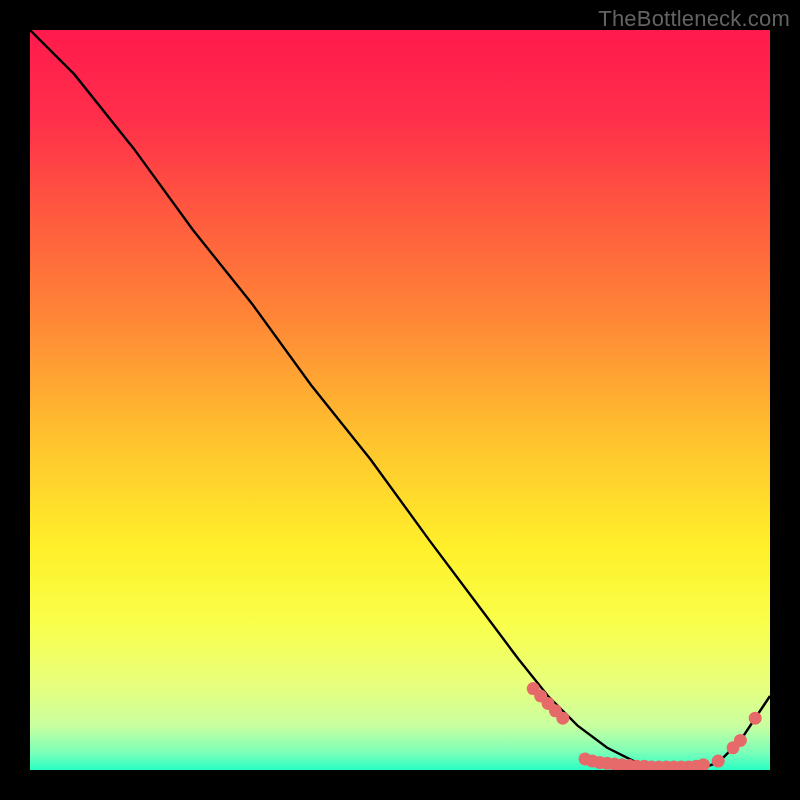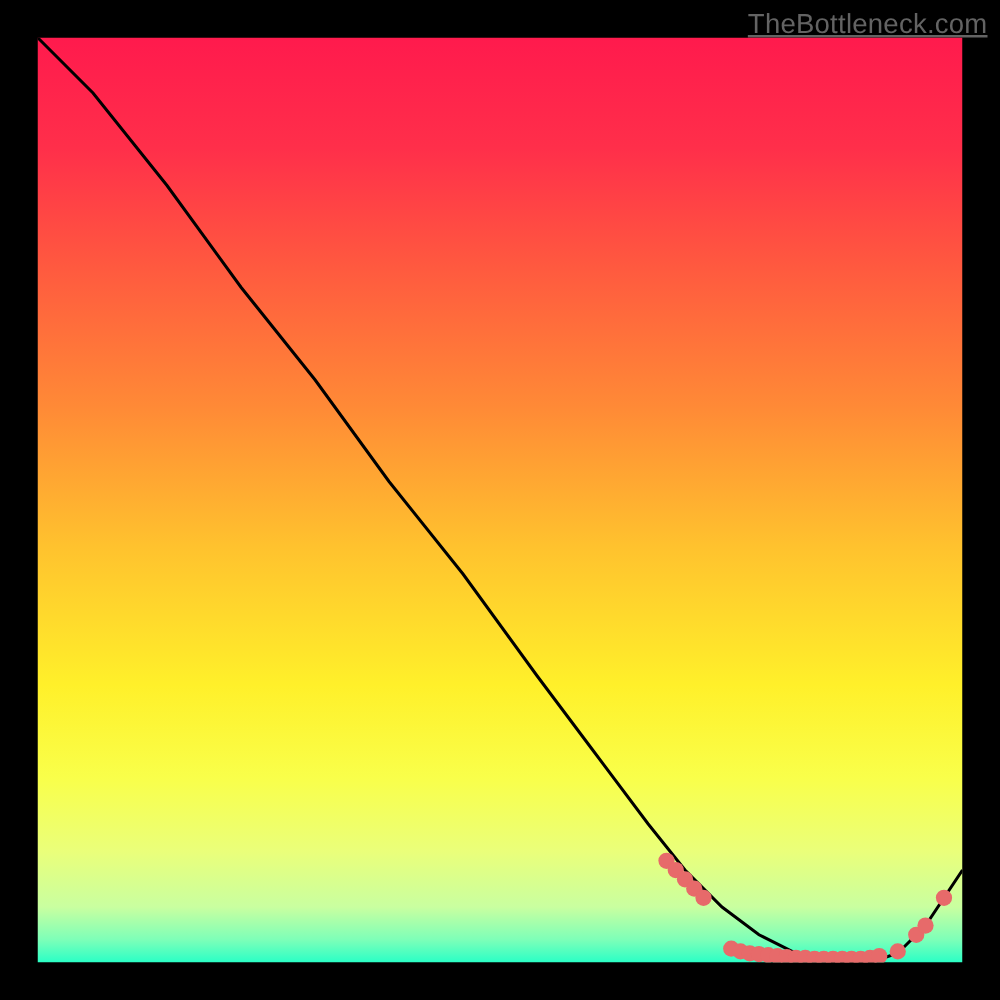--- a/index.html
+++ b/index.html
@@ -19,21 +19,20 @@
   }
   .watermark {
     position: absolute;
     top: 6px;
     right: 10px;
     color: #636363;
     font-size: 22px;
     font-weight: 500;
     letter-spacing: 0.2px;
     user-select: none;
-    text-decoration: underline;
   }
   .plot {
     position: absolute;
     left: 30px;
     top: 30px;
     width: 740px;
     height: 740px;
   }
   .gradient-bg {
     position: absolute;

